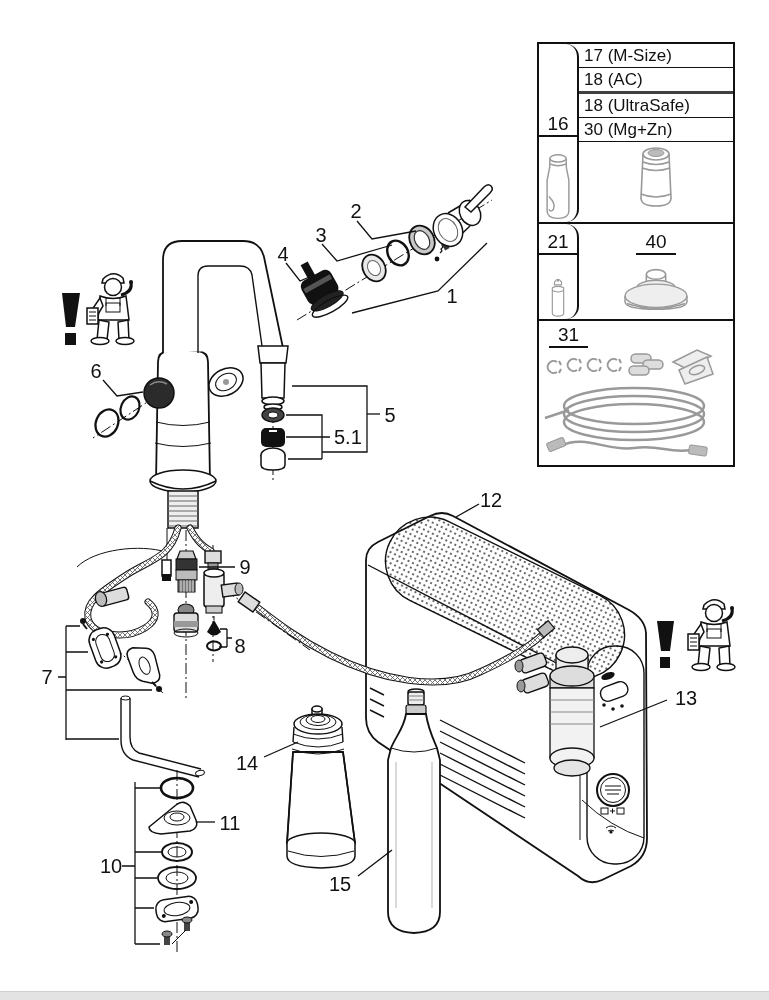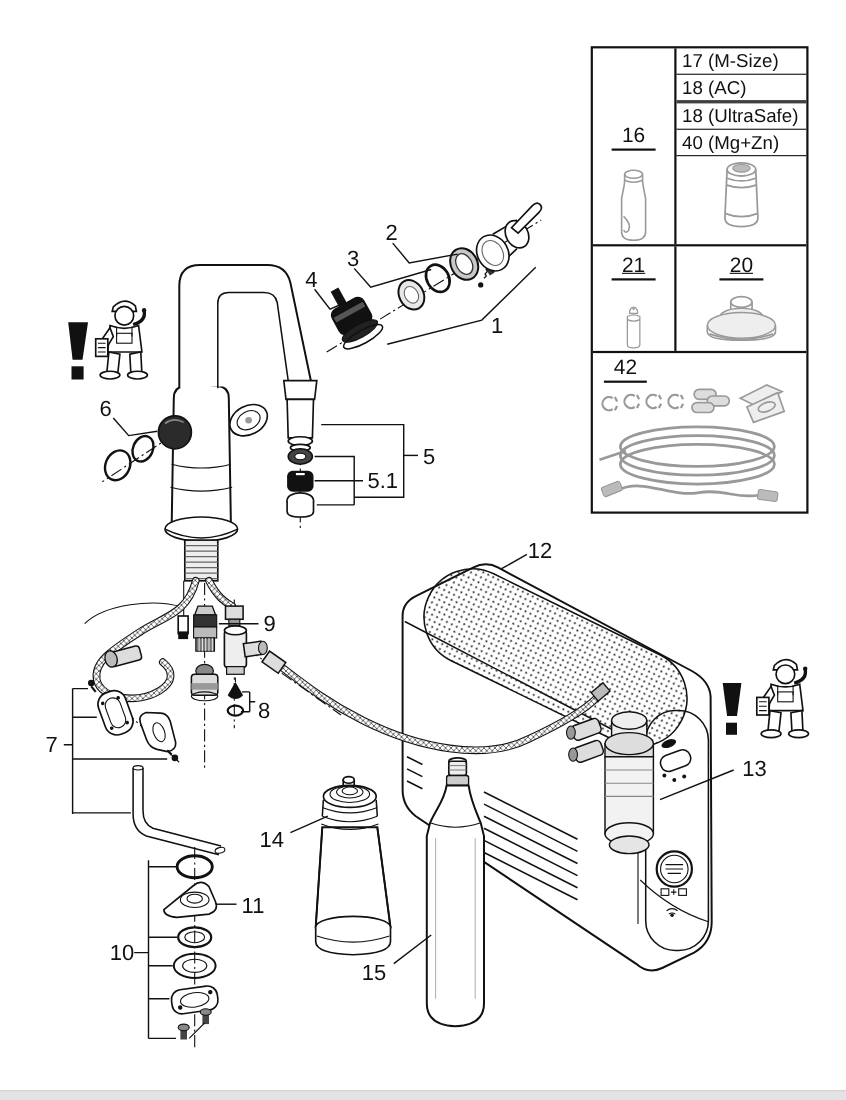--- a/index.html
+++ b/index.html
@@ -5,31 +5,31 @@
   html,body{margin:0;padding:0;background:#fff;}
   #page{position:relative;width:769px;height:1000px;background:#ffffff;overflow:hidden;
         font-family:"Liberation Sans","DejaVu Sans",sans-serif;color:#111;}
   
   .panel{position:absolute;left:537px;top:42px;width:198px;height:425px;
          border:2px solid #111;box-sizing:border-box;background:#fff;}
   .prow{display:flex;box-sizing:border-box;}
   .r1{height:178px;}
   .r2{height:97px;border-top:2px solid #111;}
   .r3{height:144px;border-top:2px solid #111;display:block;}
-  .pcell{box-sizing:border-box;display:flex;flex-direction:column;align-items:center;}
-  .cleft{width:76px;border-right:2px solid #111;gap:16px;}
+  .pcell{box-sizing:border-box;display:flex;flex-direction:column;align-items:center;border-radius:13px;}
+  .cleft{width:40px;border-right:2px solid #111;gap:16px;}
   .cright{flex:1;}
   .num{display:inline-block;border-bottom:2px solid #111;padding:0 9px 1px 9px;
        font-size:19px;line-height:20px;}
   .plabels{width:100%;}
   .plabel{font-size:17px;line-height:23px;padding-left:5px;border-bottom:1.5px solid #111;
           white-space:nowrap;}
   .plabel.gray{border-bottom:3px solid #404040;}
   .spacer70{margin-top:70px;}
-  .spacer8{margin-top:8px;text-decoration:underline;}
+  .spacer8{margin-top:8px;}
   .spacer4{margin-top:4px;}
   .r3 .kitwrap{padding:4px 0 0 10px;}
   
   .footer-bar{position:absolute;left:0;top:991px;width:769px;height:9px;background:#e3e3e3;
               border-top:1px solid #d0d0d0;}
   
   .ln{stroke:#111;fill:none;stroke-width:1.4;}
   .ln1{stroke:#111;fill:none;stroke-width:1;}
   .ln2{stroke:#111;fill:none;stroke-width:2;}
   .fw{fill:#fff;stroke:#111;stroke-width:1.8;}
@@ -408,21 +408,21 @@
         <path class="gy" d="M9,6 L9,12 Q9,16 8,20 L6,30 L6,64 Q6,72 18,72 Q30,72 30,64 L30,30 L28,20 Q27,16 27,12 L27,6"></path>
         <path class="gy" d="M9,12 Q18,16 27,12"></path>
         <path class="gy" d="M8,48 Q16,56 13,62 Q10,66 8,62"></path>
       </svg>
     </div>
     <div class="pcell cright" style="align-items:stretch;">
       <div class="plabels">
         <div class="plabel">17 (M-Size)</div>
         <div class="plabel gray">18 (AC)</div>
         <div class="plabel">18 (UltraSafe)</div>
-        <div class="plabel">40 (Mg+Zn)</div>
+        <div class="plabel">30 (Mg+Zn)</div>
       </div>
       <svg width="44" height="66" viewBox="0 0 44 66" class="spacer4" style="align-self:center;">
         <ellipse cx="22" cy="8" rx="13" ry="6" class="gy"></ellipse>
         <ellipse cx="22" cy="7" rx="8" ry="3.5" fill="#bbb" stroke="#999"></ellipse>
         <path class="gy" d="M9,8 L7,52 Q7,60 22,60 Q37,60 37,52 L35,8"></path>
         <path class="gy" d="M9,16 Q22,21 35,16 M8,22 Q22,27 36,22"></path>
         <path class="gy" d="M7,48 Q22,54 37,48"></path>
       </svg>
     </div>
   </div>
@@ -430,36 +430,36 @@
     <div class="pcell cleft">
       <span class="num spacer8">21</span>
       <svg width="34" height="62" viewBox="0 0 34 62" class="spacer4">
         <path class="gy" d="M12,10 Q17,2 22,10 L22,14 L12,14 Z"></path>
         <circle cx="17" cy="8" r="1.5" fill="#999"></circle>
         <path class="gy" d="M9,18 Q17,14 25,18 L25,54 Q25,58 17,58 Q9,58 9,54 Z"></path>
         <path class="gy" d="M9,22 Q17,26 25,22"></path>
       </svg>
     </div>
     <div class="pcell cright">
-      <span class="num spacer8">20</span>
+      <span class="num spacer8">40</span>
       <svg width="92" height="62" viewBox="0 0 92 62" class="spacer4">
         <ellipse cx="46" cy="16" rx="10" ry="5" class="gy"></ellipse>
         <path class="gy" d="M36,16 L36,26 L56,26 L56,16"></path>
         <ellipse cx="46" cy="30" rx="20" ry="8" class="gyf"></ellipse>
         <path class="gy" d="M26,30 L26,36"></path>
             <path class="gy" d="M66,30 L66,36"></path>
         <ellipse cx="46" cy="38" rx="32" ry="12" class="gyf"></ellipse>
         <path class="gy" d="M14,38 L14,44 Q14,52 46,52 Q78,52 78,44 L78,38"></path>
         <path class="gy" d="M16,46 Q46,56 76,46"></path>
       </svg>
     </div>
   </div>
   <div class="prow r3">
     <div class="kitwrap">
-      <span class="num">42</span>
+      <span class="num">31</span>
     </div>
     <svg width="192" height="112" viewBox="0 0 192 112">
       <g stroke="#999" stroke-width="2" fill="none">
         <path d="M18,14 a6,6 0 1 0 0,10 M20,13 l2,4 M20,25 l2,-4"></path>
         <path d="M38,12 a6,6 0 1 0 0,10 M40,11 l2,4 M40,23 l2,-4"></path>
         <path d="M58,12 a6,6 0 1 0 0,10 M60,11 l2,4 M60,23 l2,-4"></path>
         <path d="M78,12 a6,6 0 1 0 0,10 M80,11 l2,4 M80,23 l2,-4"></path>
       </g>
       <g fill="#ddd" stroke="#999" stroke-width="1.5">
         <rect x="92" y="6" width="20" height="9" rx="4.5"></rect>

